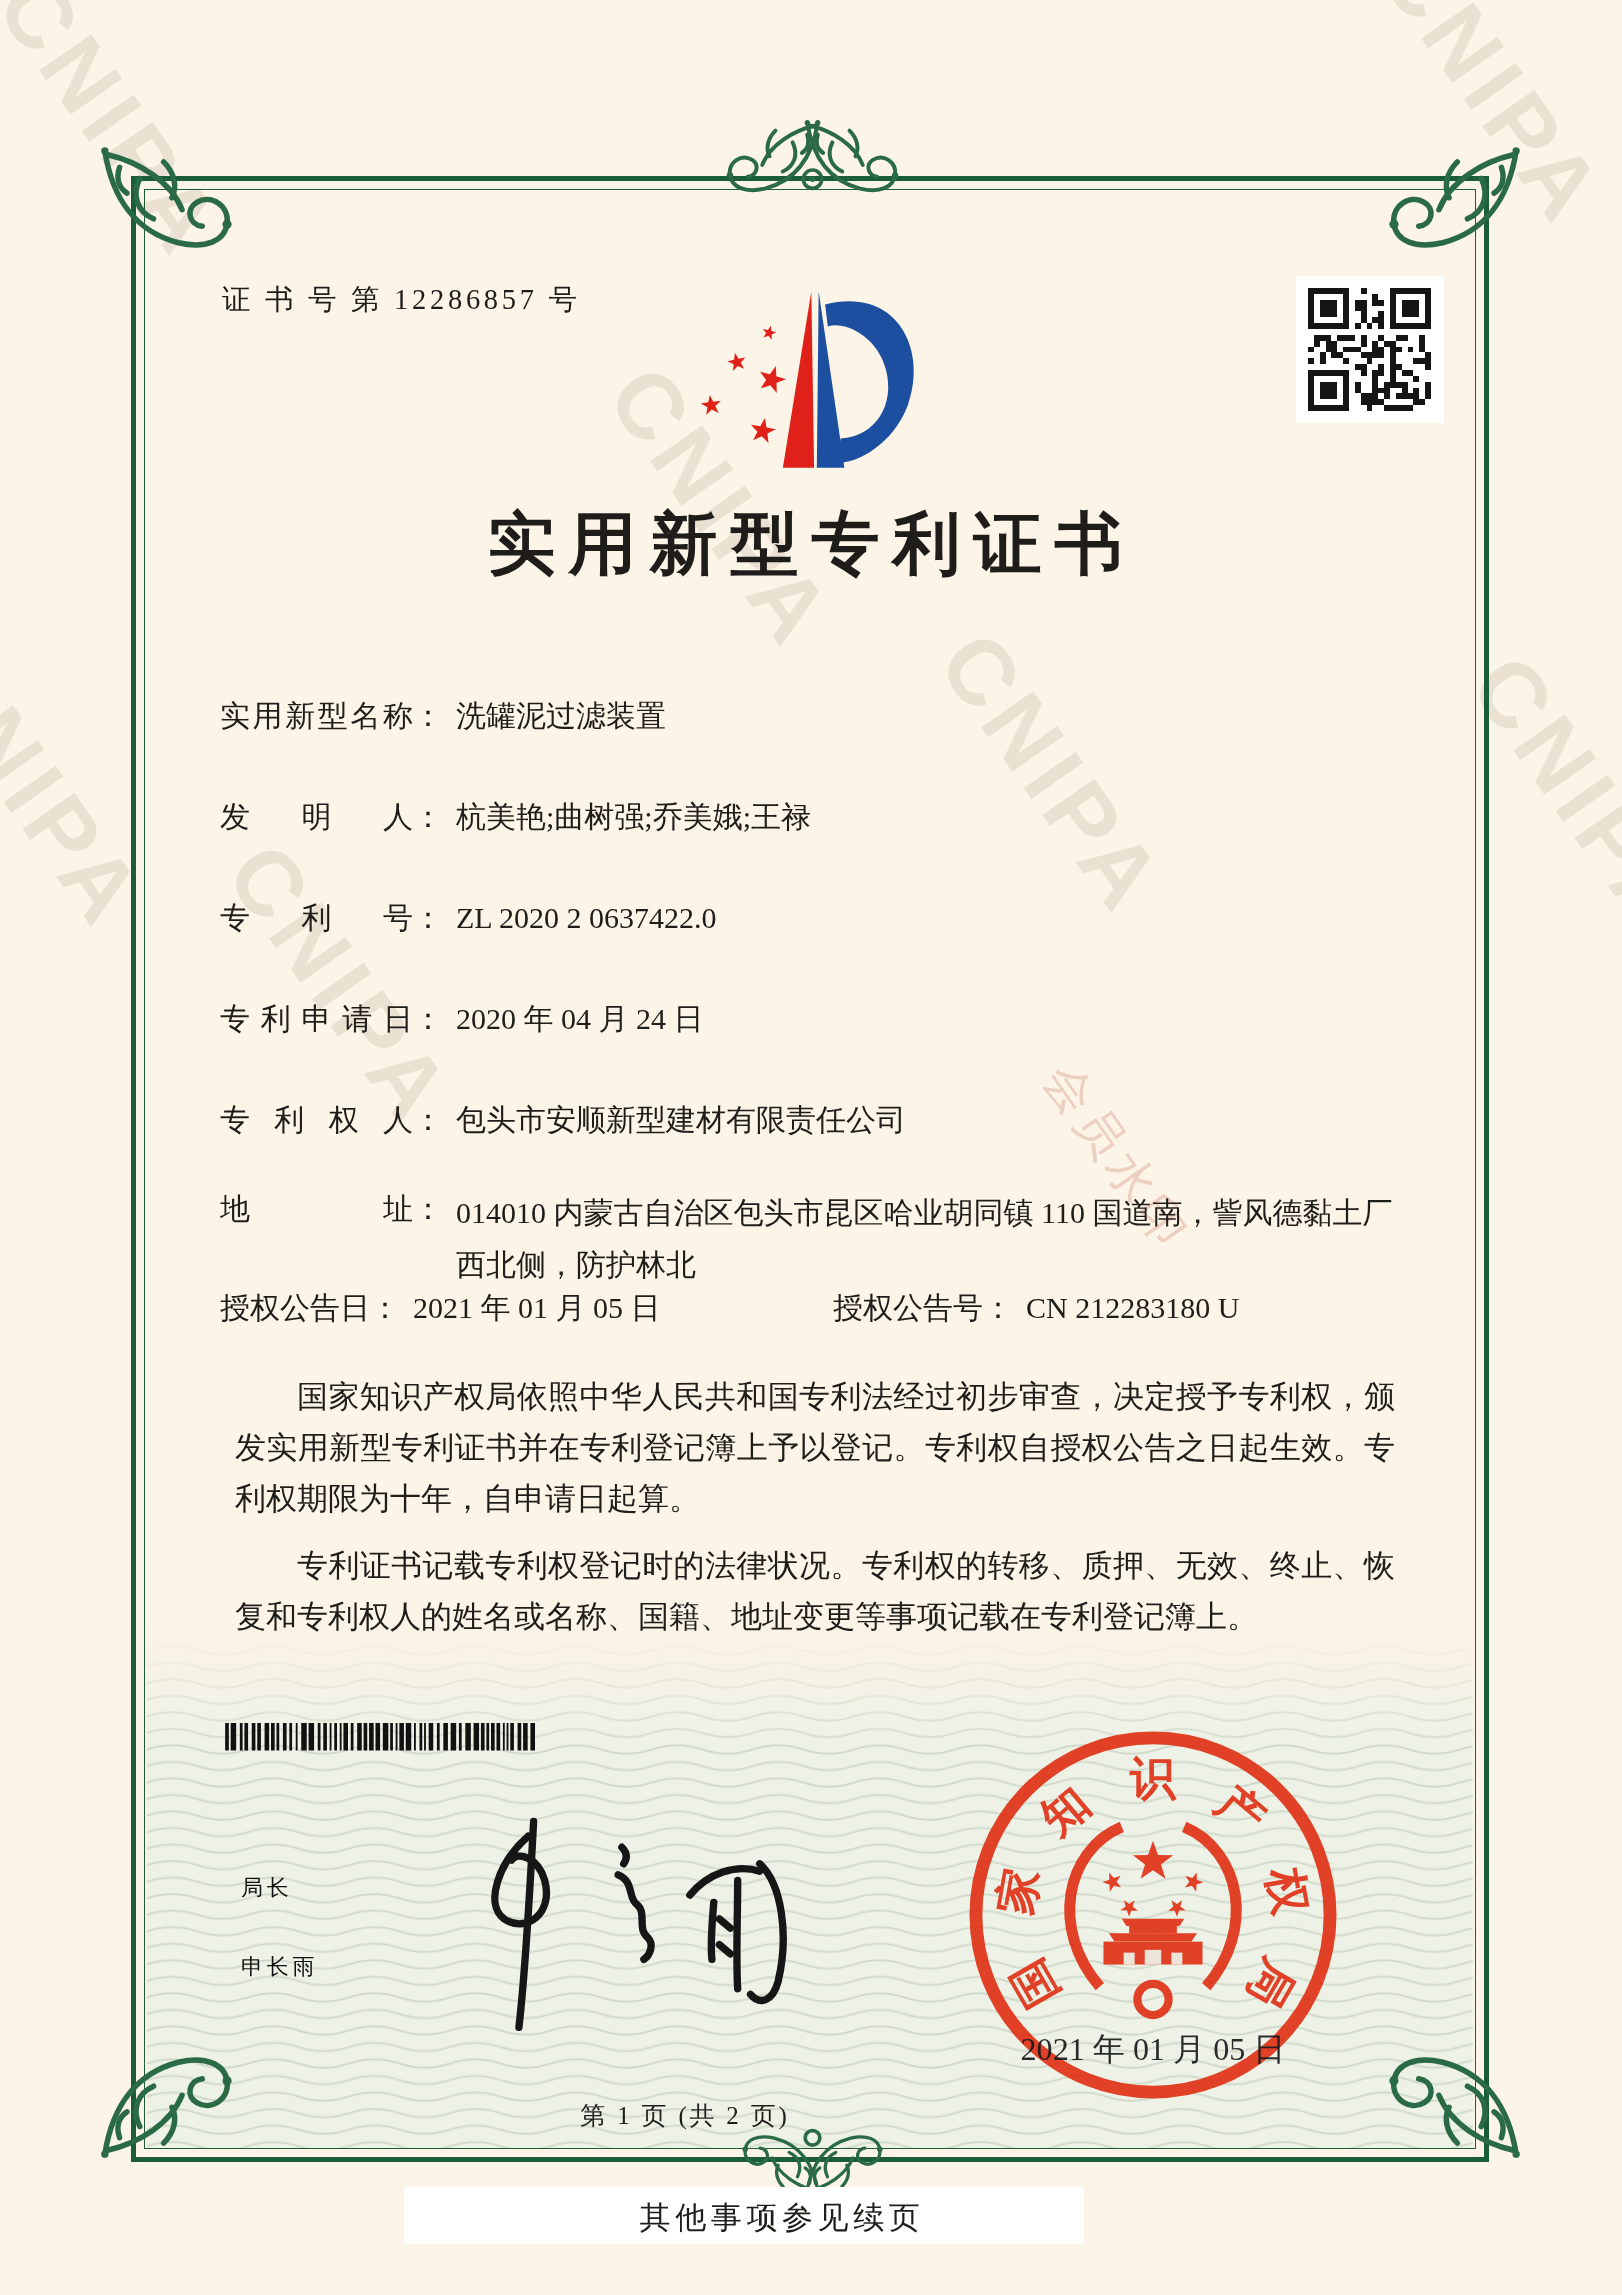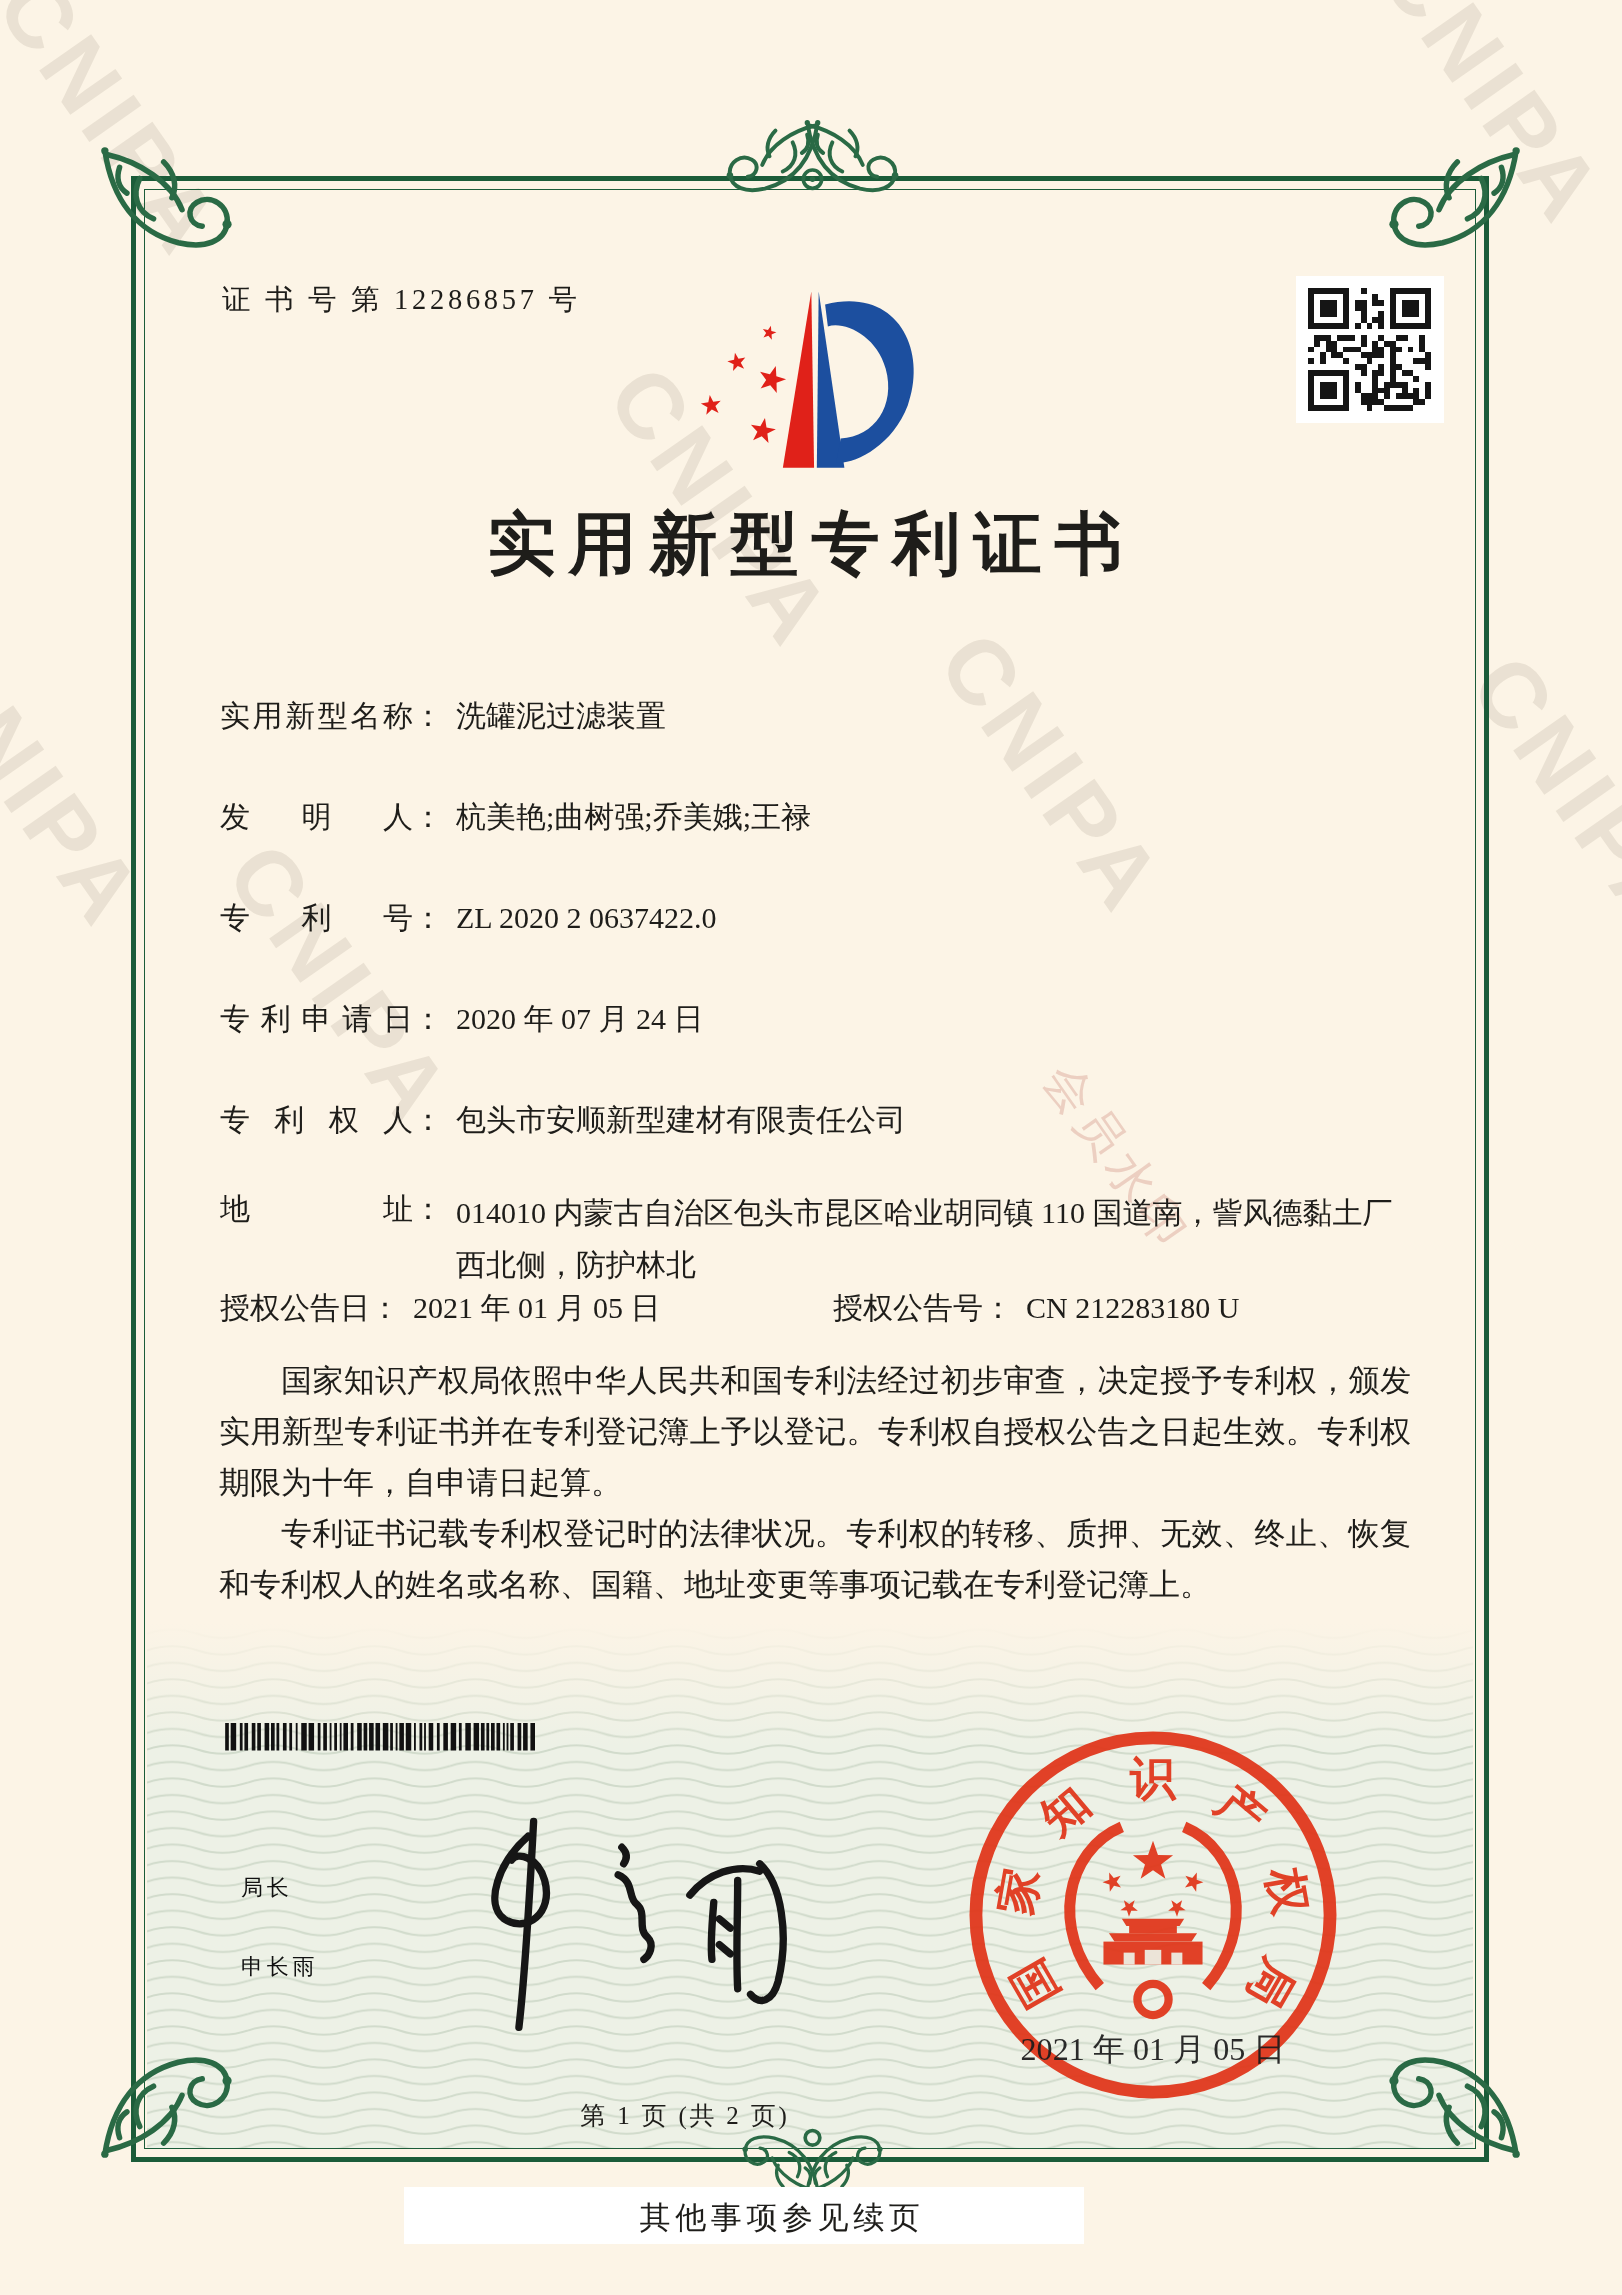--- a/index.html
+++ b/index.html
@@ -40,21 +40,21 @@
   
   .frow{left:220px;font-size:30px;line-height:1.45;white-space:nowrap}
   .flabel{display:inline-block;width:193px;text-align:justify;text-align-last:justify;vertical-align:top}
   .fcolon{display:inline-block;vertical-align:top}
   .fvalue{display:inline-block;vertical-align:top;margin-left:13px}
   .addr .fvalue{white-space:normal;width:937px;line-height:1.72}
   .grant-label{display:inline-block;vertical-align:top}
   .grant2{position:absolute;left:613px;top:0;white-space:nowrap}
   
   .paras{left:219px;top:1355px;width:1192px;font-size:31px;line-height:51px;text-align:justify}
-  .paras p{margin:0;text-indent:2em}
+  .paras p{margin:16px;text-indent:2em}
   
   .barcode{left:225px;top:1723px}
   .issuer-post{left:241px;top:1873px}
   .issuer-name{left:241px;top:1952px}
   .issuer-post,.issuer-name{
     font-family:"Liberation Sans","DejaVu Sans",sans-serif;
     font-weight:400;font-size:22px;letter-spacing:3.7px;color:#111;
   }
   .signature{left:427px;top:1816px}
   .seal{left:964px;top:1726px}
@@ -379,21 +379,21 @@
 <div class="abs frow" style="top:694px">
   <span class="flabel">实用新型名称</span><span class="fcolon">：</span><span class="fvalue">洗罐泥过滤装置</span>
 </div>
 <div class="abs frow" style="top:795px">
   <span class="flabel">发明人</span><span class="fcolon">：</span><span class="fvalue">杭美艳;曲树强;乔美娥;王禄</span>
 </div>
 <div class="abs frow" style="top:896px">
   <span class="flabel">专利号</span><span class="fcolon">：</span><span class="fvalue">ZL 2020 2 0637422.0</span>
 </div>
 <div class="abs frow" style="top:997px">
-  <span class="flabel">专利申请日</span><span class="fcolon">：</span><span class="fvalue">2020 年 07 月 24 日</span>
+  <span class="flabel">专利申请日</span><span class="fcolon">：</span><span class="fvalue">2020 年 04 月 24 日</span>
 </div>
 <div class="abs frow" style="top:1098px">
   <span class="flabel">专利权人</span><span class="fcolon">：</span><span class="fvalue">包头市安顺新型建材有限责任公司</span>
 </div>
 <div class="abs frow addr" style="top:1187px">
   <span class="flabel">地址</span><span class="fcolon">：</span><span class="fvalue">014010 内蒙古自治区包头市昆区哈业胡同镇 110 国道南，訾风德黏土厂西北侧，防护林北</span>
 </div>
 <div class="abs frow" style="top:1286px">
   <span class="grant-label">授权公告日</span><span>：</span><span class="fvalue">2021 年 01 月 05 日</span>
   <span class="grant2">

